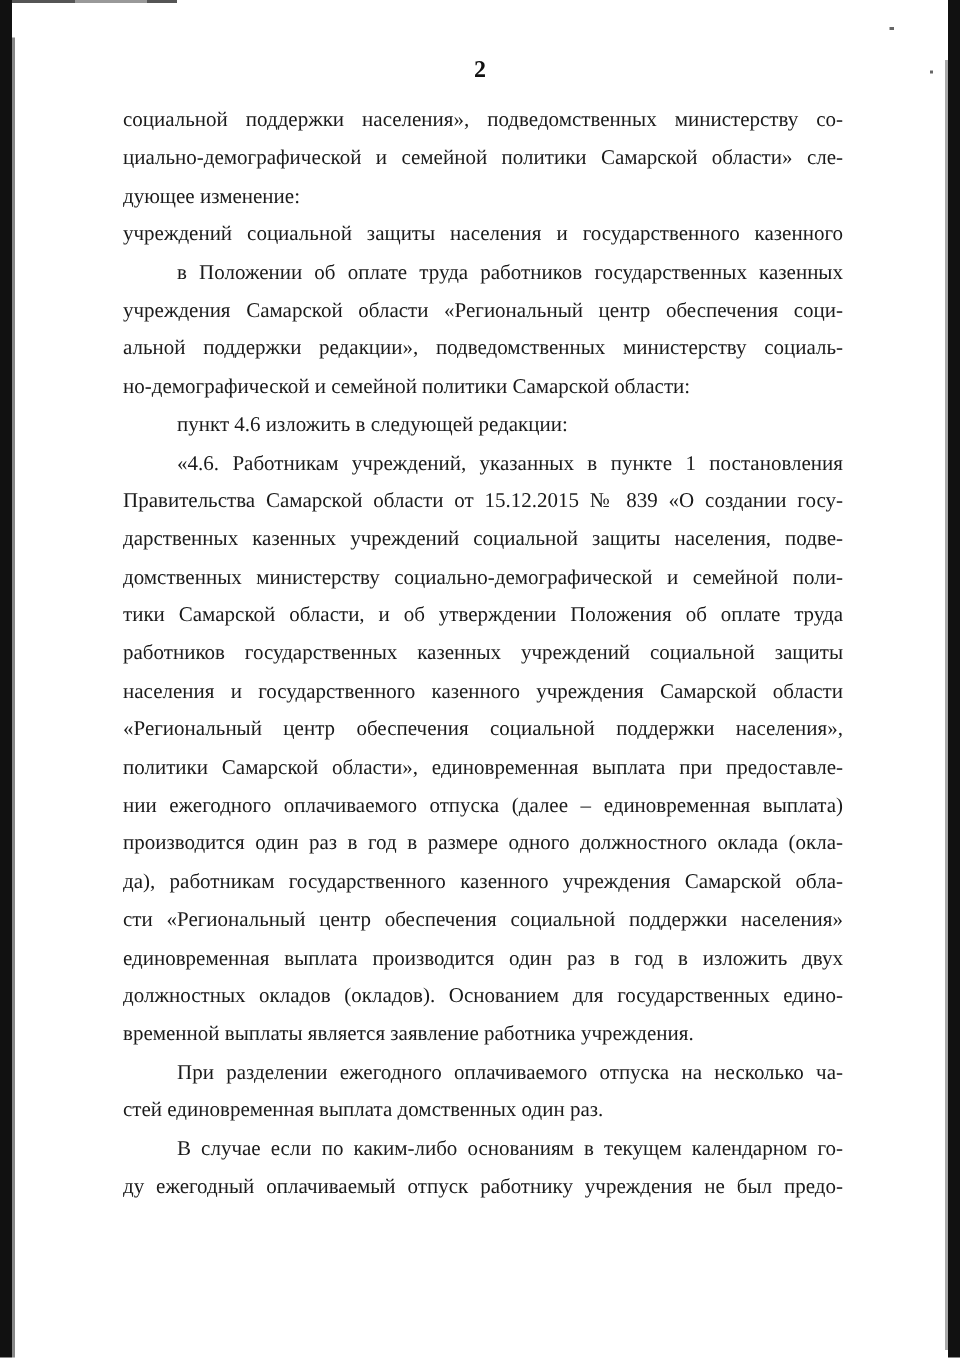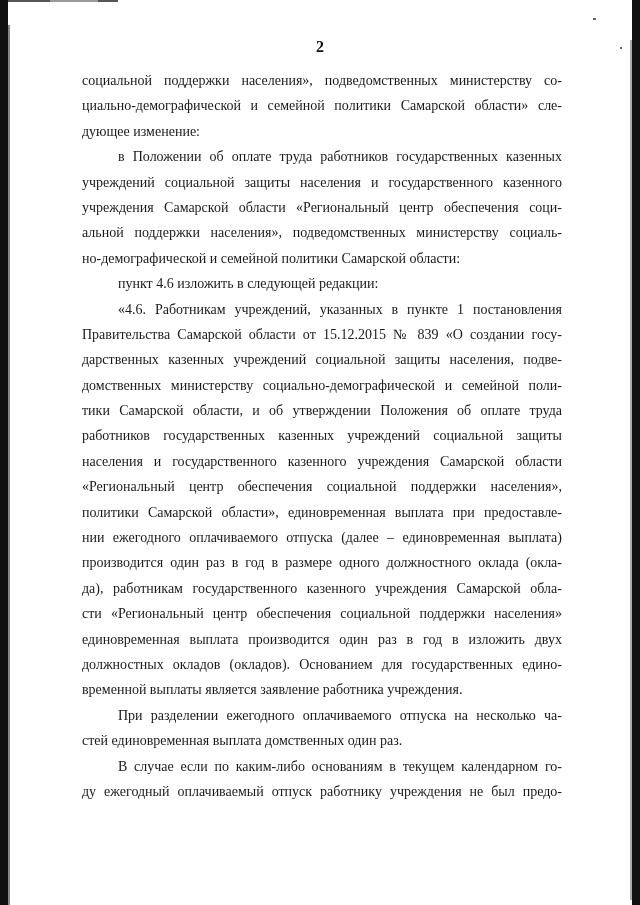--- a/index.html
+++ b/index.html
@@ -55,24 +55,24 @@
   <div class="border-right-inner"></div>
   <div class="speck" style="left:593px;top:18px;"></div>
   <div class="speck" style="left:620px;top:47px;width:2px;"></div>
 
   <div class="page-number">2</div>
 
   <div class="text" id="body-text">
       <span class="line">социальной поддержки населения», подведомственных министерству со-</span>
       <span class="line">циально-демографической и семейной политики Самарской области» сле-</span>
       <span class="line last">дующее изменение:</span>
+      <span class="line">учреждений социальной защиты населения и государственного казенного</span>
       <span class="line indent">в Положении об оплате труда работников государственных казенных</span>
-      <span class="line">учреждений социальной защиты населения и государственного казенного</span>
       <span class="line">учреждения Самарской области «Региональный центр обеспечения соци-</span>
-      <span class="line">альной поддержки населения», подведомственных министерству социаль-</span>
+      <span class="line">альной поддержки редакции», подведомственных министерству социаль-</span>
       <span class="line last">но-демографической и семейной политики Самарской области:</span>
       <span class="line indent last">пункт 4.6 изложить в следующей редакции:</span>
       <span class="line indent">«4.6. Работникам  учреждений, указанных в пункте 1 постановления</span>
       <span class="line">Правительства Самарской области от 15.12.2015 № 839 «О создании госу-</span>
       <span class="line">дарственных казенных учреждений социальной защиты населения, подве-</span>
       <span class="line">домственных министерству социально-демографической и семейной поли-</span>
       <span class="line">тики Самарской области,  и об утверждении Положения об оплате труда</span>
       <span class="line">работников государственных казенных учреждений социальной защиты</span>
       <span class="line">населения и государственного казенного учреждения Самарской области</span>
       <span class="line">«Региональный центр обеспечения социальной поддержки населения»,</span>

